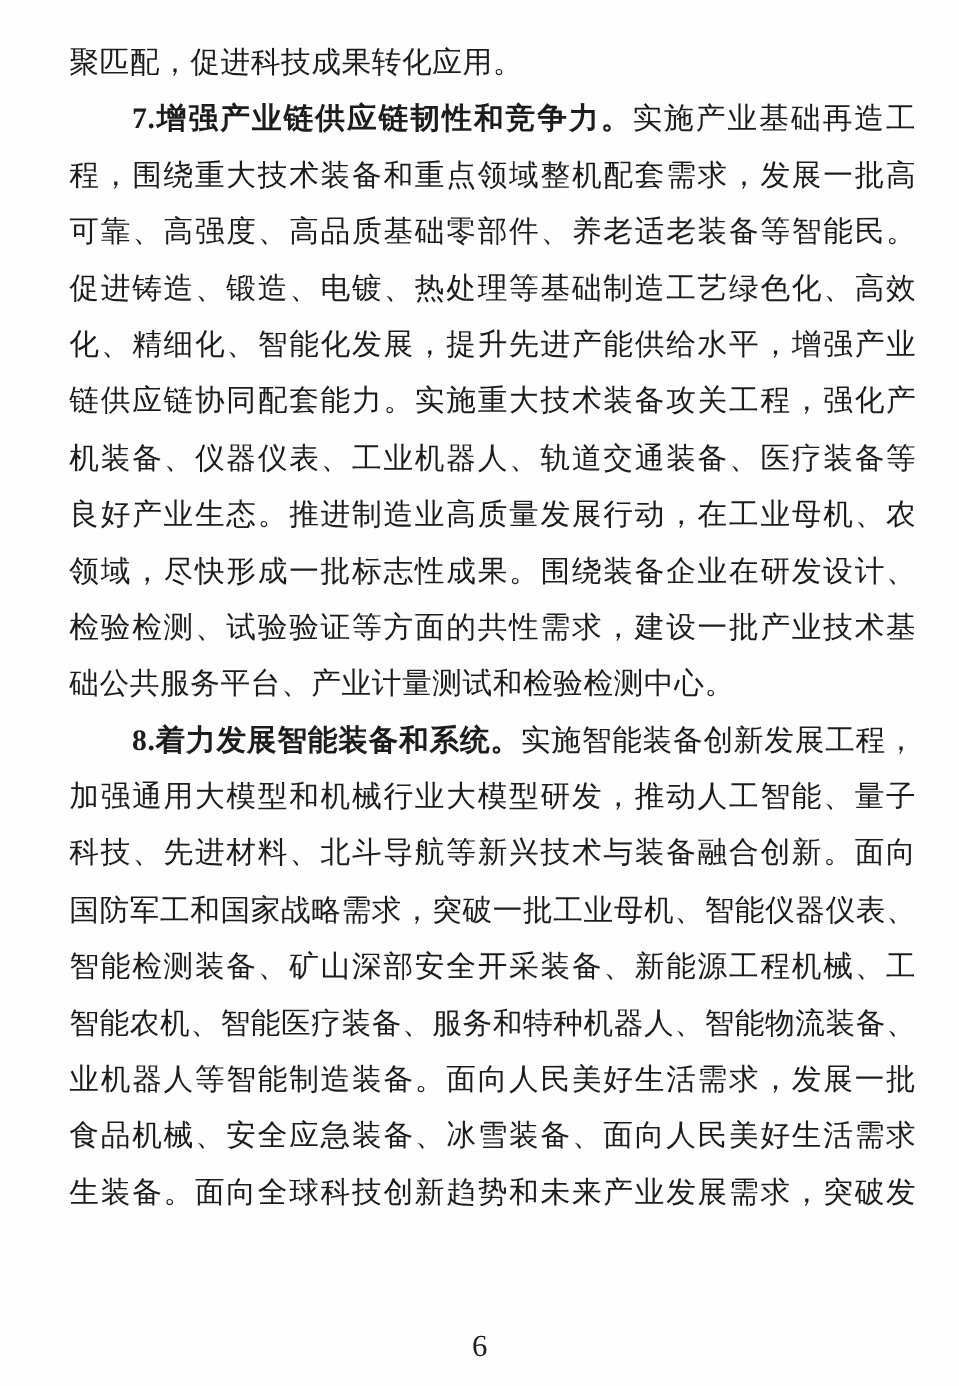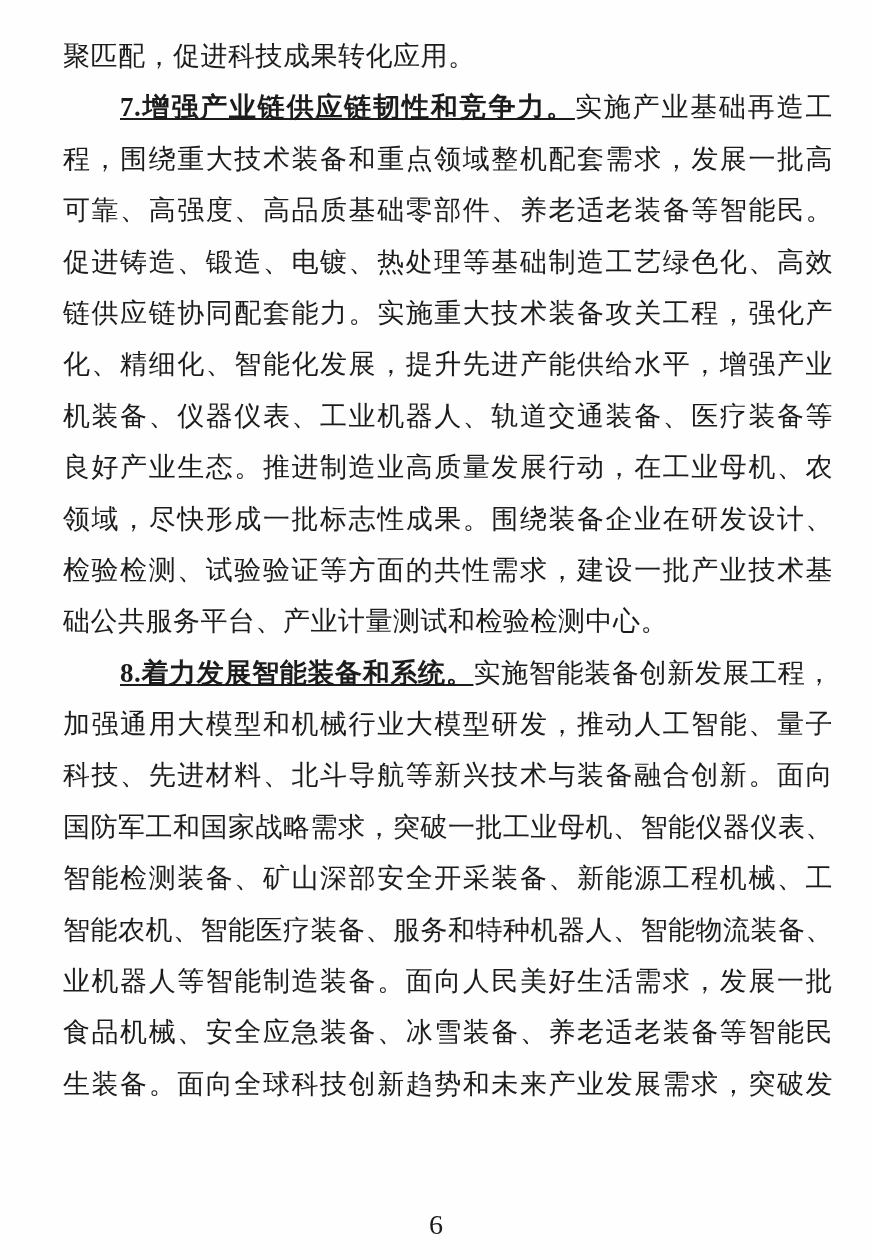--- a/index.html
+++ b/index.html
@@ -32,21 +32,20 @@
     letter-spacing: 0.5px;
   }
   .line.para-end {
     text-align-last: auto;
   }
   .line.indent {
     text-indent: 57px;
   }
   .line b {
     font-weight: bold;
-    text-decoration: underline;
   }
   .page-number {
     position: absolute;
     top: 1208px;
     left: 0;
     width: 100%;
     text-align: center;
     font-size: 28px;
     line-height: 34px;
     color: #1c1c1c;
@@ -55,31 +54,31 @@
 </head>
 <body>
 
 <div class="page">
   <div class="text-block">
     <div class="line para-end"><span>聚匹配，促进科技成果转化应用。</span></div>
     <div class="line indent"><b>7.增强产业链供应链韧性和竞争力。</b><span>实施产业基础再造工</span></div>
     <div class="line"><span>程，围绕重大技术装备和重点领域整机配套需求，发展一批高</span></div>
     <div class="line"><span>可靠、高强度、高品质基础零部件、养老适老装备等智能民。</span></div>
     <div class="line"><span>促进铸造、锻造、电镀、热处理等基础制造工艺绿色化、高效</span></div>
+    <div class="line"><span>化、精细化、智能化发展，提升先进产能供给水平，增强产业</span></div>
     <div class="line"><span>链供应链协同配套能力。实施重大技术装备攻关工程，强化产</span></div>
-    <div class="line"><span>化、精细化、智能化发展，提升先进产能供给水平，增强产业</span></div>
     <div class="line"><span>机装备、仪器仪表、工业机器人、轨道交通装备、医疗装备等</span></div>
     <div class="line"><span>良好产业生态。推进制造业高质量发展行动，在工业母机、农</span></div>
     <div class="line"><span>领域，尽快形成一批标志性成果。围绕装备企业在研发设计、</span></div>
     <div class="line"><span>检验检测、试验验证等方面的共性需求，建设一批产业技术基</span></div>
     <div class="line para-end"><span>础公共服务平台、产业计量测试和检验检测中心。</span></div>
     <div class="line indent"><b>8.着力发展智能装备和系统。</b><span>实施智能装备创新发展工程，</span></div>
     <div class="line"><span>加强通用大模型和机械行业大模型研发，推动人工智能、量子</span></div>
     <div class="line"><span>科技、先进材料、北斗导航等新兴技术与装备融合创新。面向</span></div>
     <div class="line"><span>国防军工和国家战略需求，突破一批工业母机、智能仪器仪表、</span></div>
     <div class="line"><span>智能检测装备、矿山深部安全开采装备、新能源工程机械、工</span></div>
     <div class="line"><span>智能农机、智能医疗装备、服务和特种机器人、智能物流装备、</span></div>
     <div class="line"><span>业机器人等智能制造装备。面向人民美好生活需求，发展一批</span></div>
-    <div class="line"><span>食品机械、安全应急装备、冰雪装备、养老适老装备等智能民</span></div>
+    <div class="line"><span>食品机械、安全应急装备、冰雪装备、面向人民美好生活需求</span></div>
     <div class="line"><span>生装备。面向全球科技创新趋势和未来产业发展需求，突破发</span></div>
   </div>
   <div class="page-number">6</div>
 </div>
 
 </body></html>

